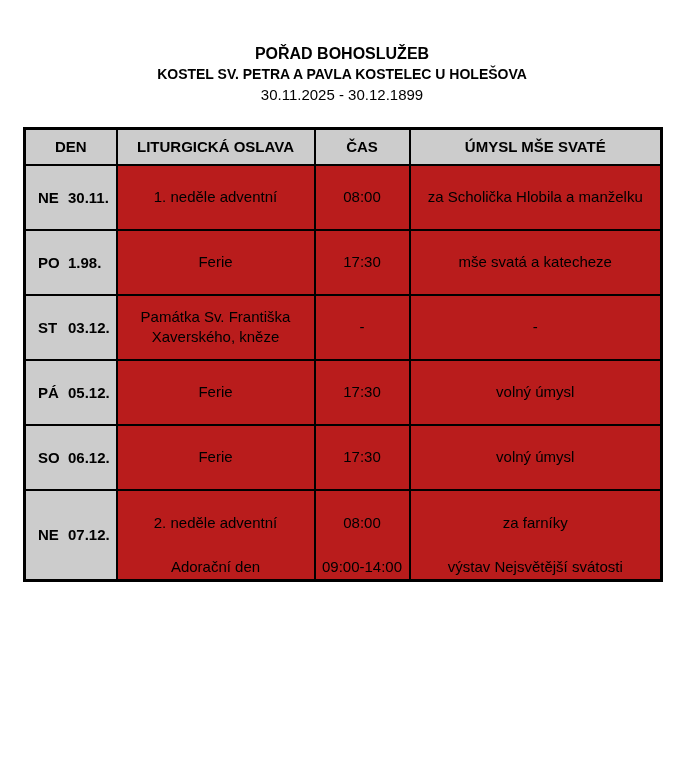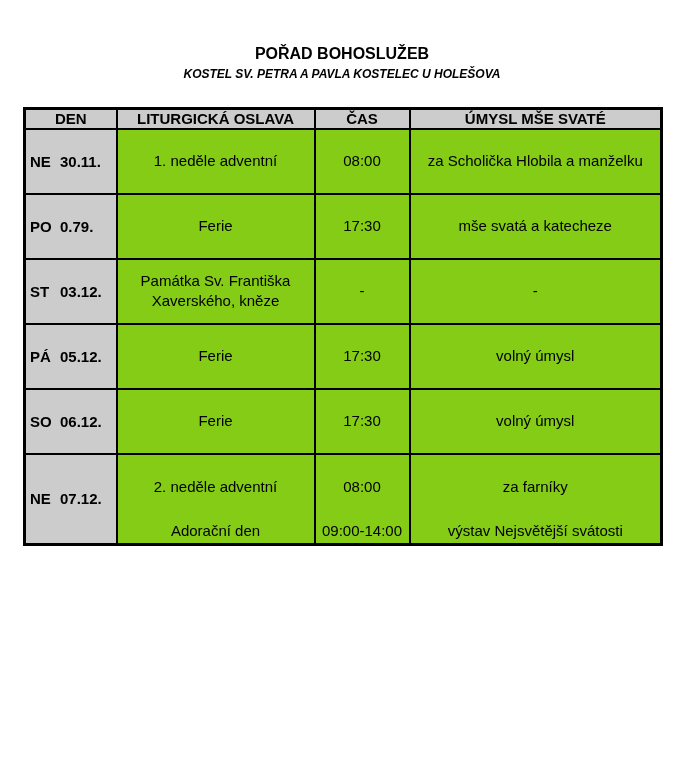--- a/index.html
+++ b/index.html
@@ -12,64 +12,64 @@
     width:684px;height:768px;
     font-family:"Liberation Sans", sans-serif;
     color:var(--ink);
     -webkit-font-smoothing:antialiased;
   }
   .page{width:684px;height:768px;background:#ffffff;overflow:hidden;}
 
   
   .doc-header{padding-top:15px;text-align:center;}
   .doc-title{font-size:16px;font-weight:bold;line-height:21px;margin-top:28px;}
-  .doc-subtitle{font-size:12px;font-weight:bold;line-height:21px;font-style:italic;}
+  .doc-subtitle{font-size:14px;font-weight:bold;line-height:21px;}
   .doc-daterange{font-size:15px;font-weight:normal;line-height:20px;}
 
   
   table.schedule{
     margin:22px 0 0 23px;
     width:640px;
     border-collapse:collapse;
     table-layout:fixed;
     border:3px solid var(--ink);
   }
   table.schedule th, table.schedule td{
     border:2px solid var(--ink);
     font-size:15px;
     overflow:hidden;
   }
   col.col-den{width:92px;}
   col.col-lit{width:198px;}
   col.col-cas{width:95px;}
   col.col-umysl{width:252px;}
 
-  thead tr{height:20px;}
+  thead tr{height:36px;}
   thead th{
     background:var(--gray);
     font-weight:bold;
     text-align:center;
     vertical-align:middle;
     padding:0;
   }
   tbody tr{height:65px;}
   tbody tr.tall{height:88px;}
 
   td.day{
     background:var(--gray);
     font-weight:bold;
     vertical-align:middle;
-    padding-left:4px;
+    padding-left:12px;
     white-space:nowrap;
   }
   td.day .abbr{display:inline-block;min-width:30px;}
   td.c{
     text-align:center;
     vertical-align:middle;
-    background:#84cc16;
+    background:#b91c1c;
     padding:2px 4px;
     line-height:20px;
   }
   td.stack-cell{padding:0;}
   .stack{display:flex;flex-direction:column;height:88px;}
   .stack .line1{flex:1;display:flex;align-items:center;justify-content:center;padding:0 4px;}
   .stack .line2{height:24px;display:flex;align-items:center;justify-content:center;padding:0 2px;white-space:nowrap;}
 
   
   .footer-note{
@@ -82,20 +82,21 @@
   }
 </style>
 </head>
 <body>
 
 <div class="page">
 
   <div class="doc-header">
     <div class="doc-title">POŘAD BOHOSLUŽEB</div>
     <div class="doc-subtitle">KOSTEL SV. PETRA A PAVLA KOSTELEC U HOLEŠOVA</div>
+    <div class="doc-daterange">30.11.2025 - 30.12.1899</div>
   </div>
 
   <table class="schedule">
     <colgroup>
       <col class="col-den">
         <col class="col-lit">
         <col class="col-cas">
         <col class="col-umysl">
     </colgroup>
     <thead>
@@ -107,21 +108,21 @@
       </tr>
     </thead>
     <tbody>
       <tr>
         <td class="day"><span class="abbr">NE</span><span>30.11.</span></td>
         <td class="c">1. neděle adventní</td>
         <td class="c">08:00</td>
         <td class="c">za Scholička Hlobila a manželku</td>
       </tr>
       <tr>
-        <td class="day"><span class="abbr">PO</span><span>0.79.</span></td>
+        <td class="day"><span class="abbr">PO</span><span>1.98.</span></td>
         <td class="c">Ferie</td>
         <td class="c">17:30</td>
         <td class="c">mše svatá a katecheze</td>
       </tr>
       <tr>
         <td class="day"><span class="abbr">ST</span><span>03.12.</span></td>
         <td class="c">Památka Sv. Františka Xaverského, kněze</td>
         <td class="c">-</td>
         <td class="c">-</td>
       </tr>

